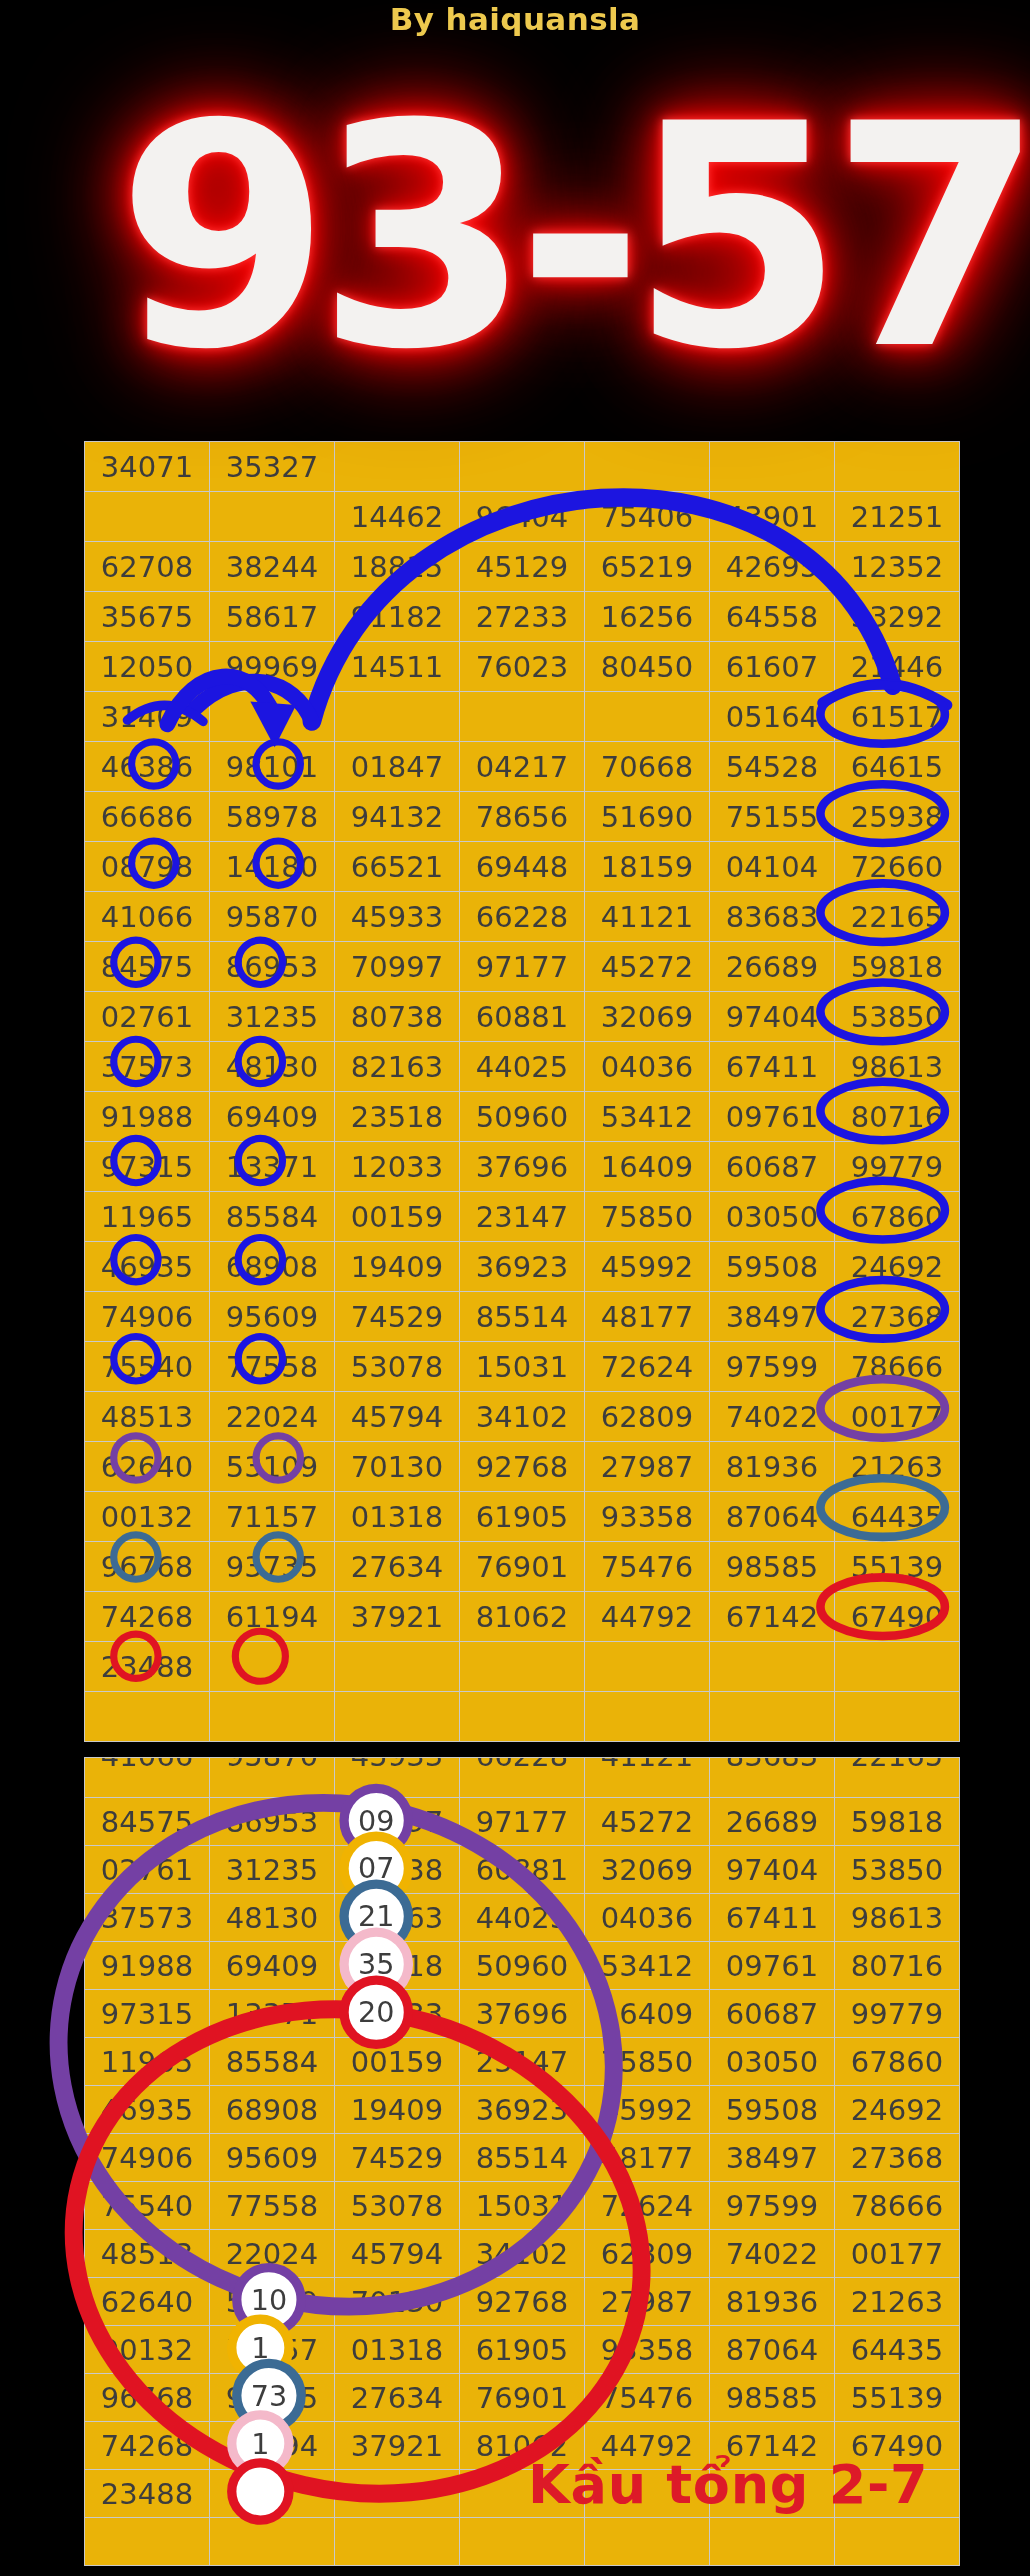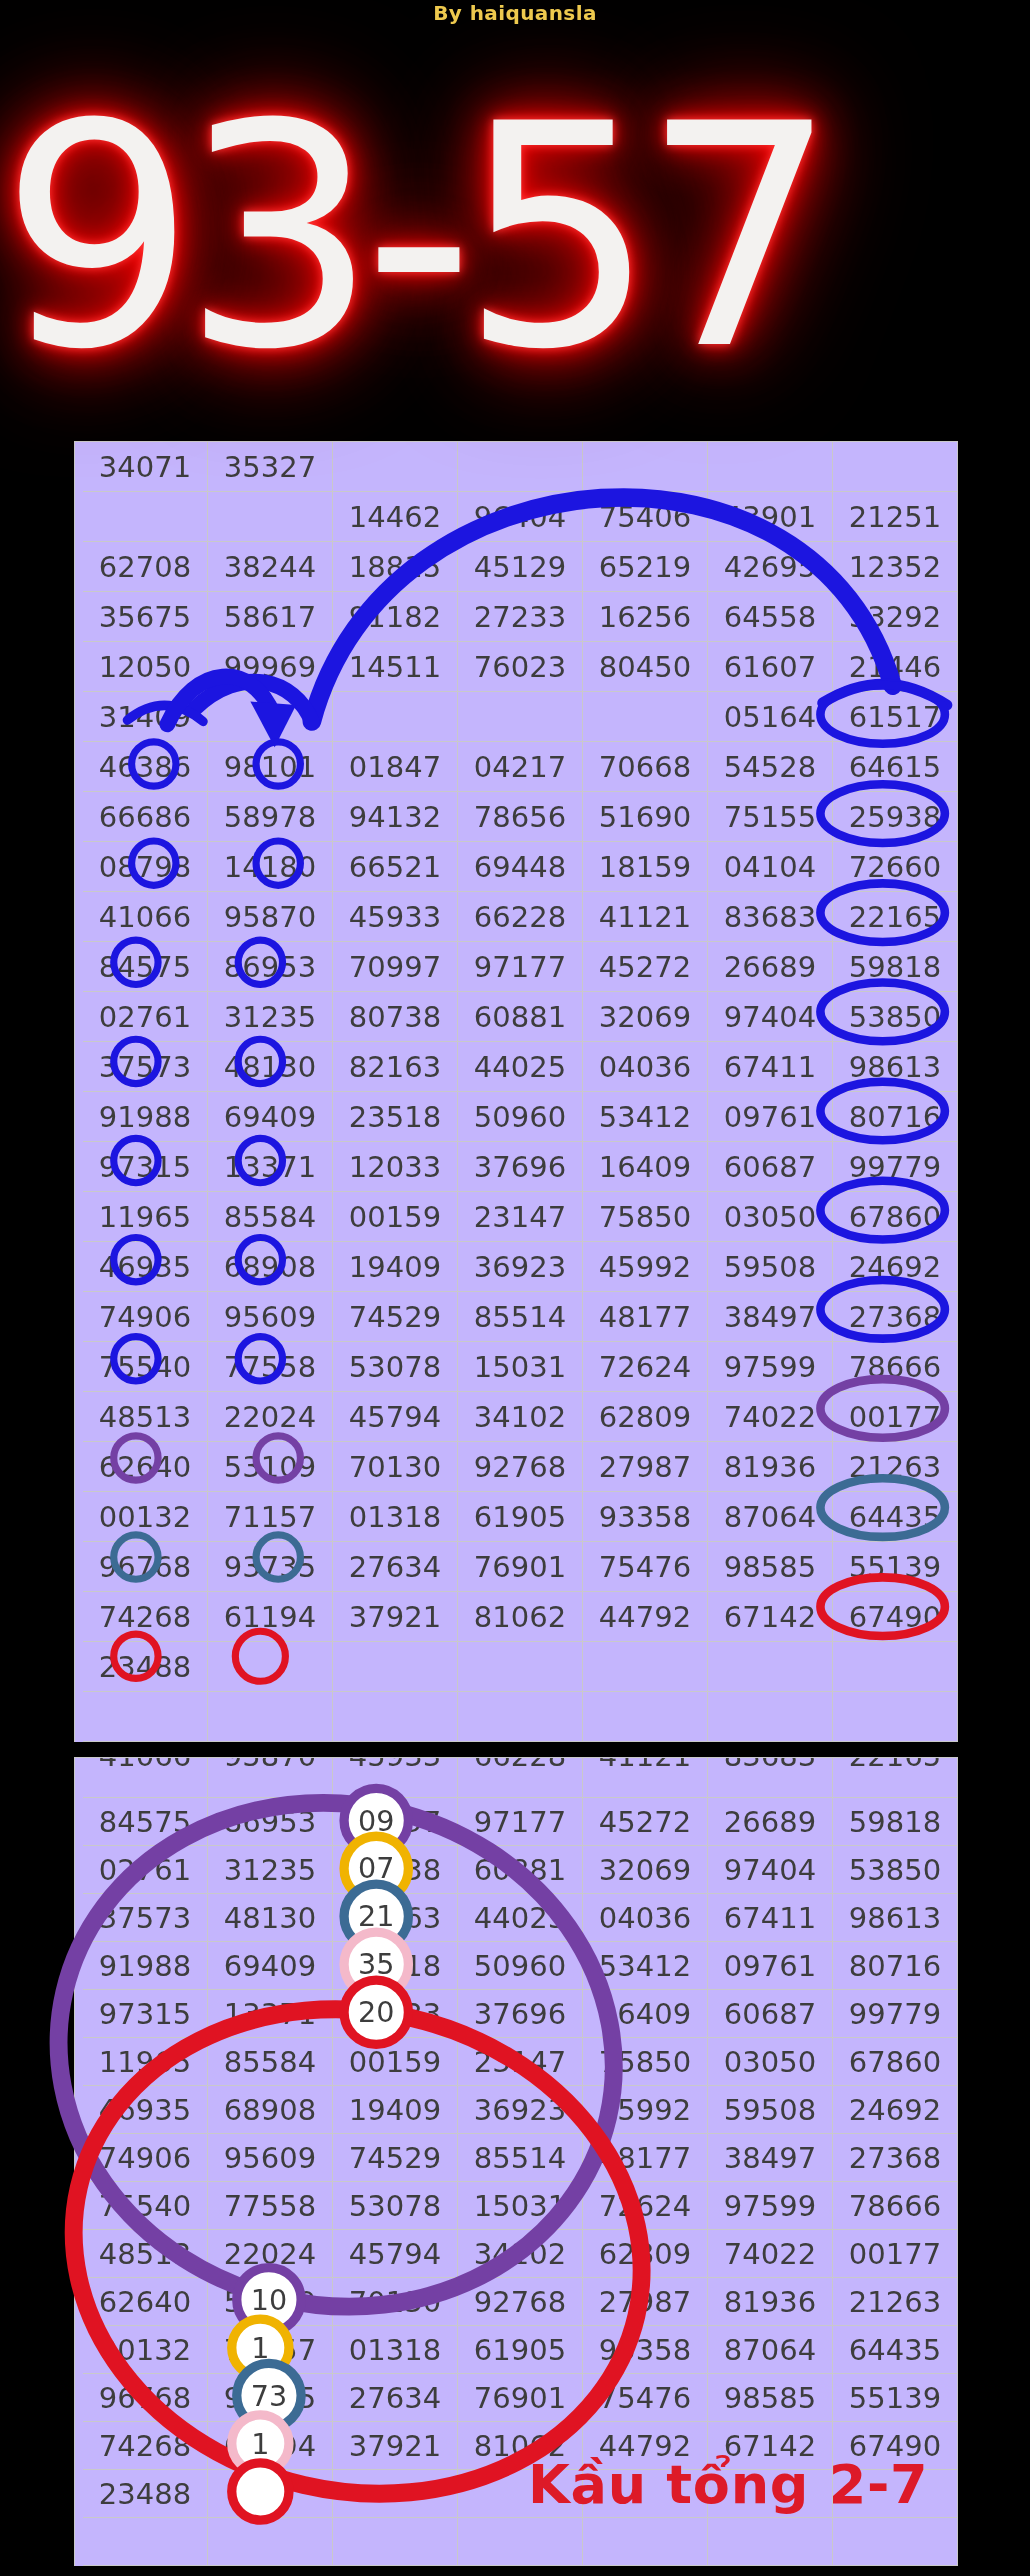--- a/index.html
+++ b/index.html
@@ -1,27 +1,27 @@
 <!DOCTYPE html>
 <html style="font-size:11.4px"><head>
 <meta charset="utf-8">
 <style>
   html,body{margin:0;padding:0;background:#000;}
   body{width:1030px;height:2576px;position:relative;overflow:hidden;
        font-family:"DejaVu Sans","Liberation Sans",sans-serif;}
   .credit{position:absolute;top:1.4px;left:0;width:1030px;text-align:center;
-          font-size:20px;font-weight:bold;letter-spacing:0.4px;z-index:3;}
-  .banner{position:absolute;top:84px;left:0;width:1030px;text-align:left;
-          font-size:308px;line-height:1.0;font-weight:normal;letter-spacing:-14.3px;
+          font-size:31px;font-weight:bold;letter-spacing:0.4px;z-index:3;}
+  .banner{position:absolute;top:84px;left:0;width:1030px;text-align:right;
+          font-size:308px;line-height:1.0;font-weight:bold;letter-spacing:-14.3px;
           color:#f3f2f0;z-index:2;
           text-shadow:0 0 10px #ff3a3a,0 0 21.5px #ff0000,0 0 47px #e80000,
                       0 0 79px #cc0000,0 0 114px #aa0000;}
-  .tbl{position:absolute;left:74px;background:#c4b5fd;display:grid;
+  .tbl{position:absolute;left:84px;background:#eab308;display:grid;
        grid-template-columns:repeat(7,125px);z-index:1;
-       border-left:0.7px solid #c9c9c9;border-top:0.7px solid #c9c9c9;padding-left:8px;}
+       border-left:0.7px solid #c9c9c9;border-top:0.7px solid #c9c9c9;}
   #table1{top:441px;grid-auto-rows:50px;}
   #table2{top:1757px;grid-template-rows:40px repeat(16,48px);}
   .cell{border-right:0.7px solid #c9c9c9;border-bottom:0.7px solid #c9c9c9;
         display:flex;align-items:center;justify-content:center;
         font-size:29px;color:#3d3d3d;letter-spacing:0px;overflow:hidden;}
   .clip .v{position:relative;top:-21.5px;}
   #overlay{position:absolute;left:0;top:0;z-index:5;pointer-events:none;}
   .footer{position:absolute;left:528px;top:2453px;z-index:6;
           font-size:54px;font-weight:bold;letter-spacing:0.7px;}
 </style>

